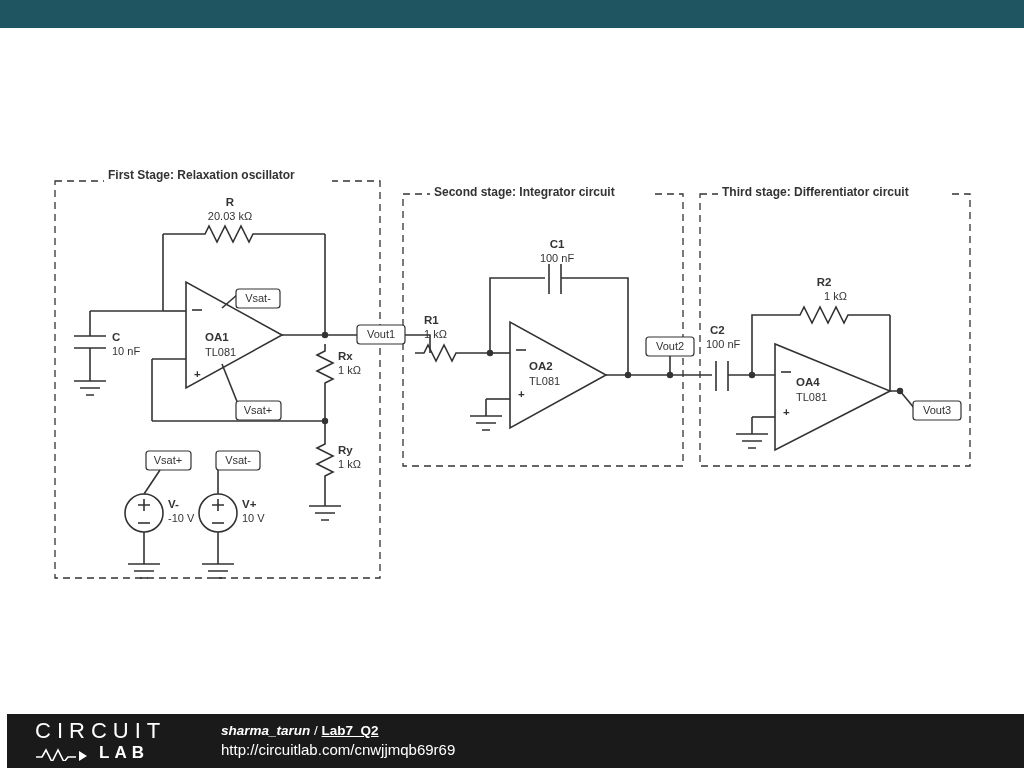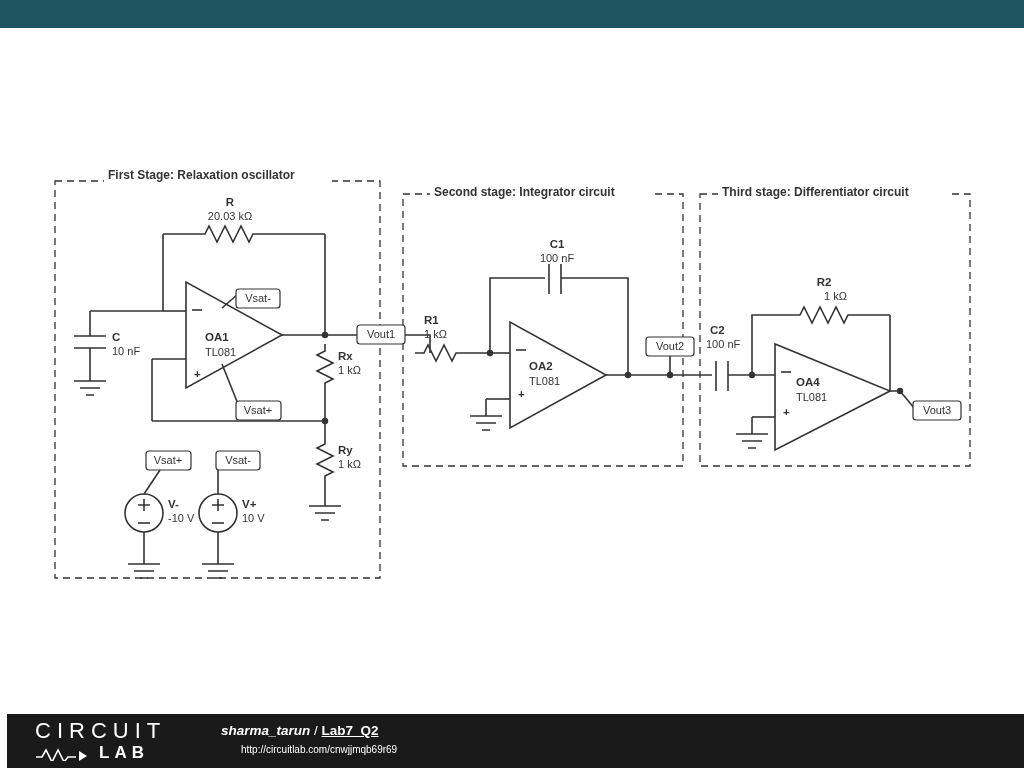--- a/index.html
+++ b/index.html
@@ -34,21 +34,21 @@
     display:flex;align-items:flex-end;gap:6px;margin-top:2px;
   }
   .logo .sub .lab{
     font-size:17px;letter-spacing:5px;font-weight:700;line-height:17px;
   }
   .footer .meta{
     position:absolute;left:214px;top:7px;font-size:13.5px;line-height:19px;
   }
   .footer .meta .user{font-style:italic;font-weight:700;text-align:right;}
   .footer .meta .title{font-weight:700;text-decoration:underline;}
-  .footer .meta .url{font-size:10px;font-weight:400;margin-left:20px;}
+  .footer .meta .url{font-size:15px;font-weight:400;}
   text{font-family:"Liberation Sans", sans-serif;fill:#333333;}
   .lbl{font-size:11px;}
   .lbl-b{font-size:11.5px;font-weight:700;}
   .grp-title{font-size:12px;font-weight:700;fill:#333333;}
   .wire{stroke:#333333;stroke-width:1.6;fill:none;}
   .comp{stroke:#333333;stroke-width:1.6;fill:none;}
   .dash{stroke:#333333;stroke-width:1.3;fill:none;stroke-dasharray:7 5;}
   .node{fill:#333333;}
   .tagbox{fill:#ffffff;stroke:#333333;stroke-width:1.2;}
 </style>

